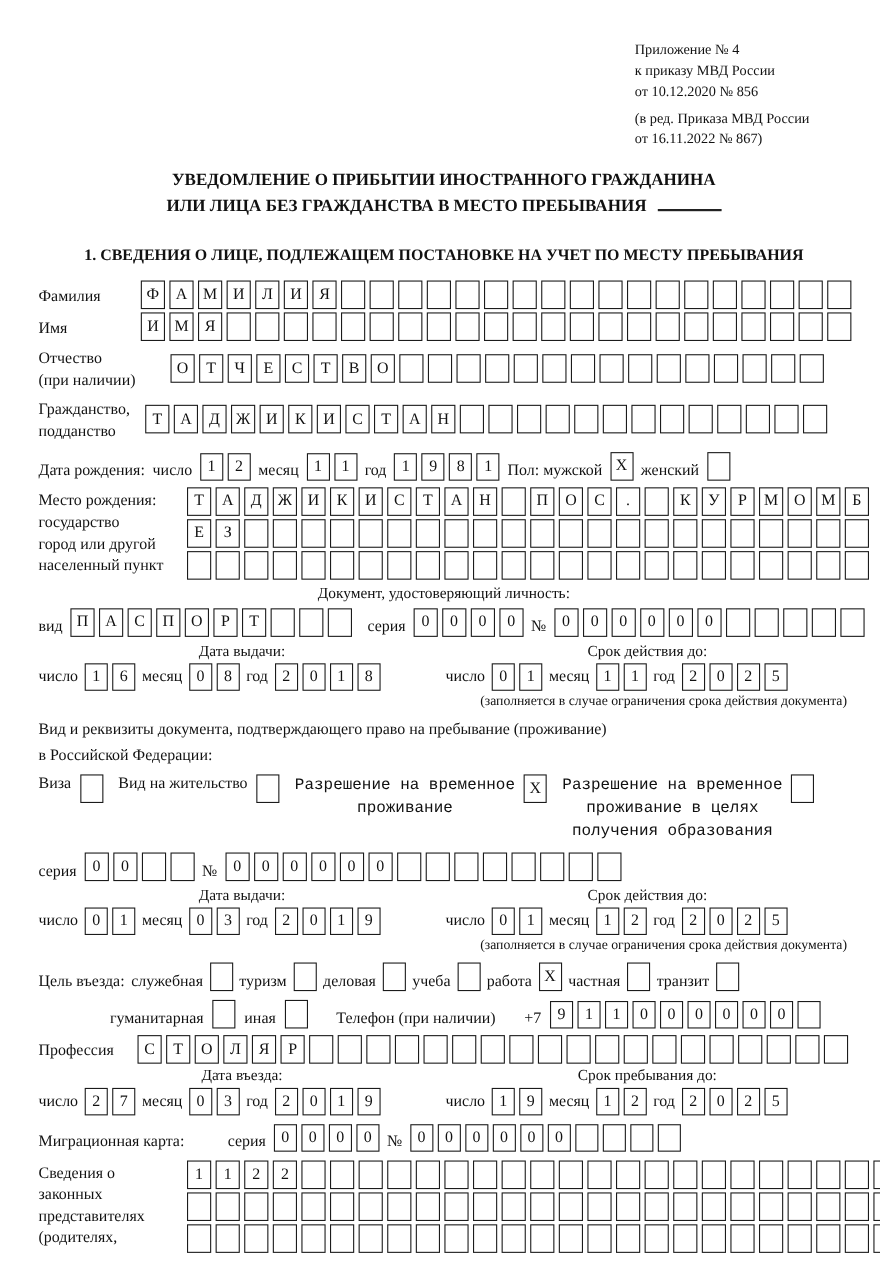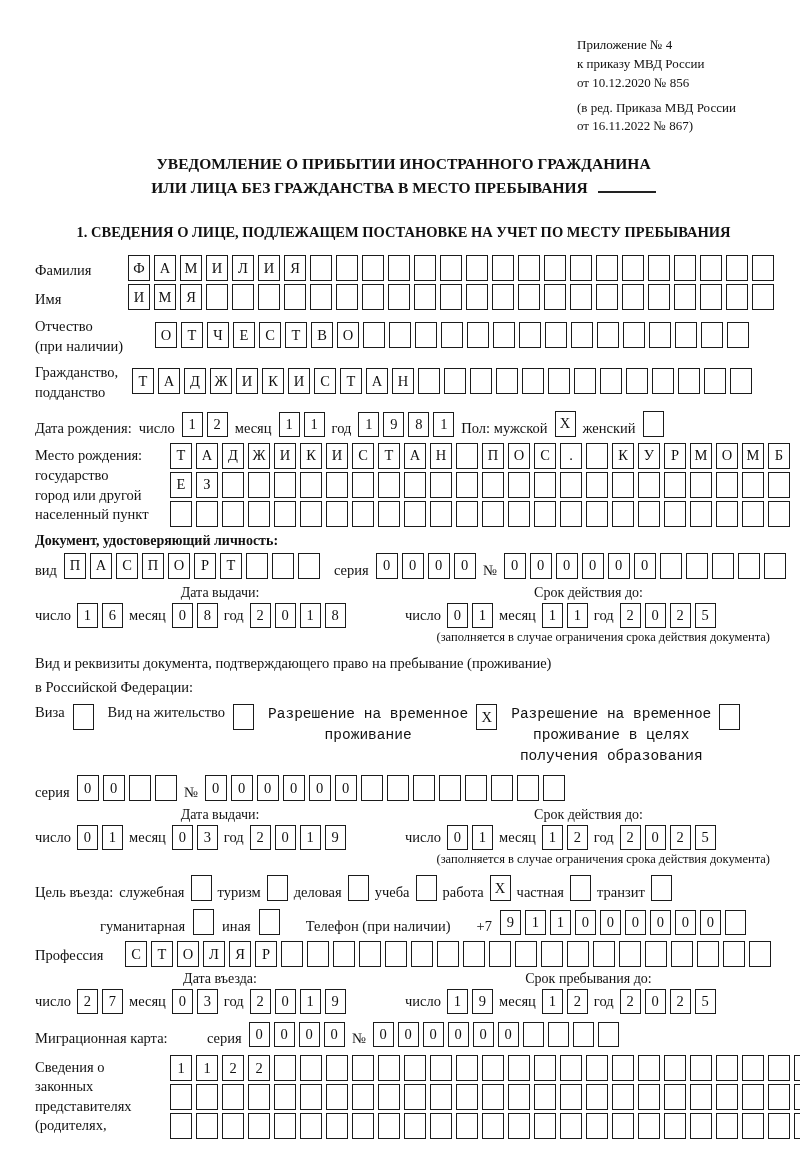--- a/index.html
+++ b/index.html
@@ -28,21 +28,21 @@
   .md .cell{width:21px;height:25px;}
   .cb .cell{width:21px;height:26px;}
 
   .row{display:flex;align-items:center;margin-bottom:3px;}
   .lbl{flex:0 0 auto;padding-top:4px;}
   .lbl div{line-height:1.35;}
   .inline-row{display:flex;align-items:flex-end;gap:7px;margin:8px 0 6px 0;flex-wrap:nowrap;}
   .inline-row .gap{width:10px;}
   .stackrows{display:flex;flex-direction:column;gap:3px;}
 
-  .doc-heading{text-align:left;font-weight:bold;font-size:14px;margin:6px 0 4px 0;}
+  .doc-heading{text-align:center;font-weight:normal;font-size:14px;margin:6px 0 4px 0;}
 
   .dates{display:flex;margin-top:4px;}
   .dcol{display:flex;flex-direction:column;}
   .dcol .dhead{text-align:center;font-size:14px;margin-bottom:2px;}
   .dgrp{display:flex;align-items:center;gap:6px;}
   .dnote{text-align:right;font-size:12.5px;margin:2px 2px 6px 0;}
 
   .intro{margin:6px 0 2px 0;line-height:1.7;}
   .opts{display:flex;align-items:flex-start;gap:14px;margin:4px 0 8px 0;}
   .opt{display:flex;align-items:flex-start;gap:8px;}

